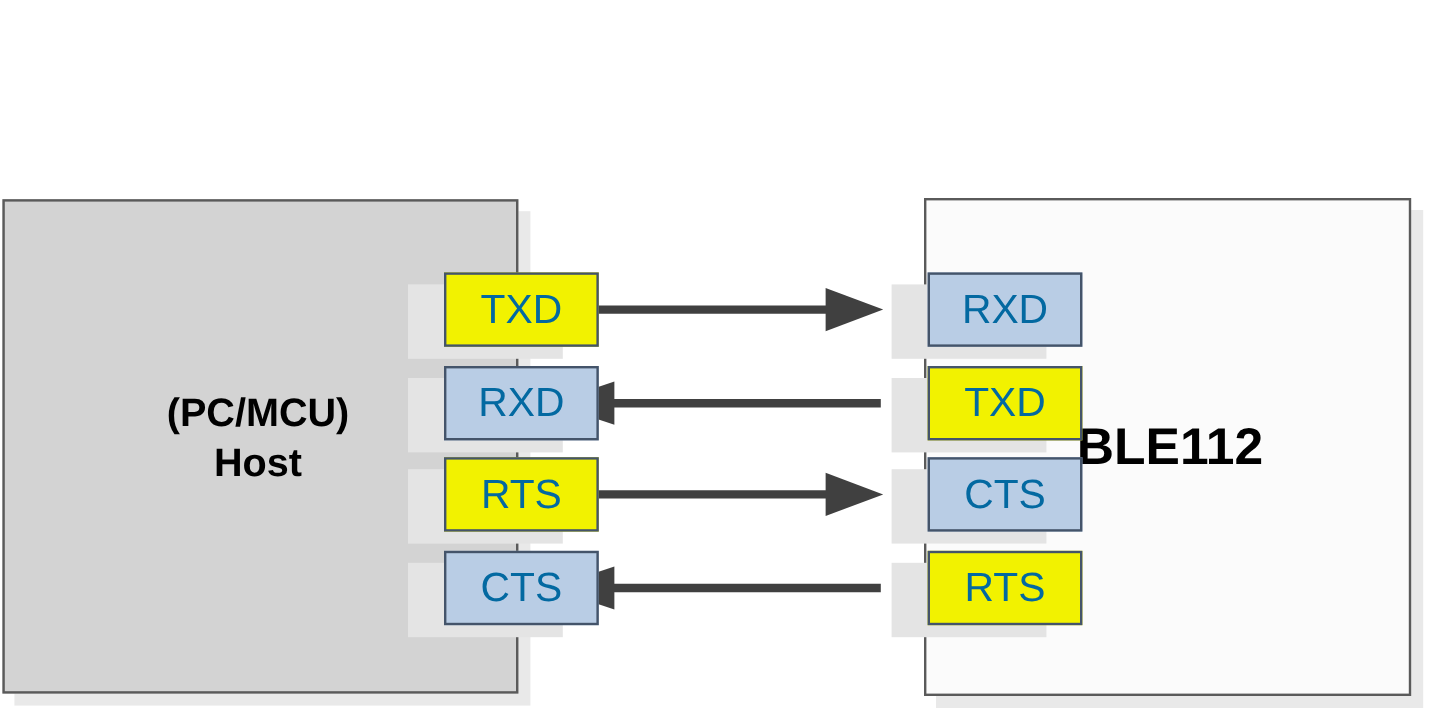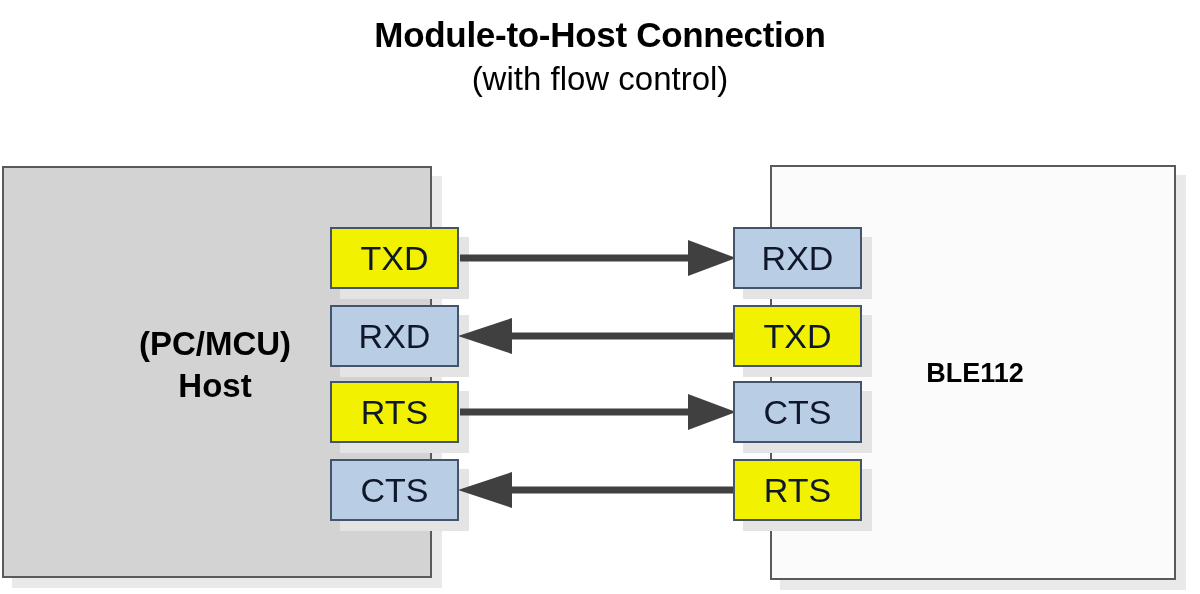--- a/index.html
+++ b/index.html
@@ -95,37 +95,38 @@
   #host-label {
     left: 20px;
     top: 323px;
     width: 390px;
     font-size: 33px;
   }
   #ble-label {
     left: 800px;
     top: 352px;
     width: 350px;
-    font-size: 27px;
+    font-size: 43px;
   }
 
   
   .pin {
     position: absolute;
     box-sizing: border-box;
     width: 129px;
     height: 62px;
     border: 2px solid #44546a;
     display: flex;
     align-items: center;
     justify-content: center;
     font-size: 34px;
     line-height: 34px;
-    color: #0f172a;
+    color: #0369a1;
     z-index: 5;
+    margin-left: 40px;
   }
   .pin-shadow {
     position: absolute;
     width: 129px;
     height: 62px;
     background: #e4e4e4;
     z-index: 3;
   }
   .pin.yellow { background: #f2f200; }
   .pin.blue   { background: #b9cde5; }
@@ -139,24 +140,20 @@
   .arrow svg { display: block; }
 
   
   .nosel { user-select: none; }
 </style>
 </head>
 <body>
 
 <div id="stage">
 
-  <div class="title-wrap nosel">
-    <span class="title-main">Module-to-Host Connection</span>
-    <span class="title-sub">(with flow control)</span>
-  </div>
 
   <div class="device-shadow" id="host-shadow"></div>
   <div class="device" id="host-box"></div>
   <div class="device-label nosel" id="host-label">
     <div>(PC/MCU)</div>
     <div>Host</div>
   </div>
 
   <div class="device-shadow" id="ble-shadow"></div>
   <div class="device" id="ble-box"></div>

